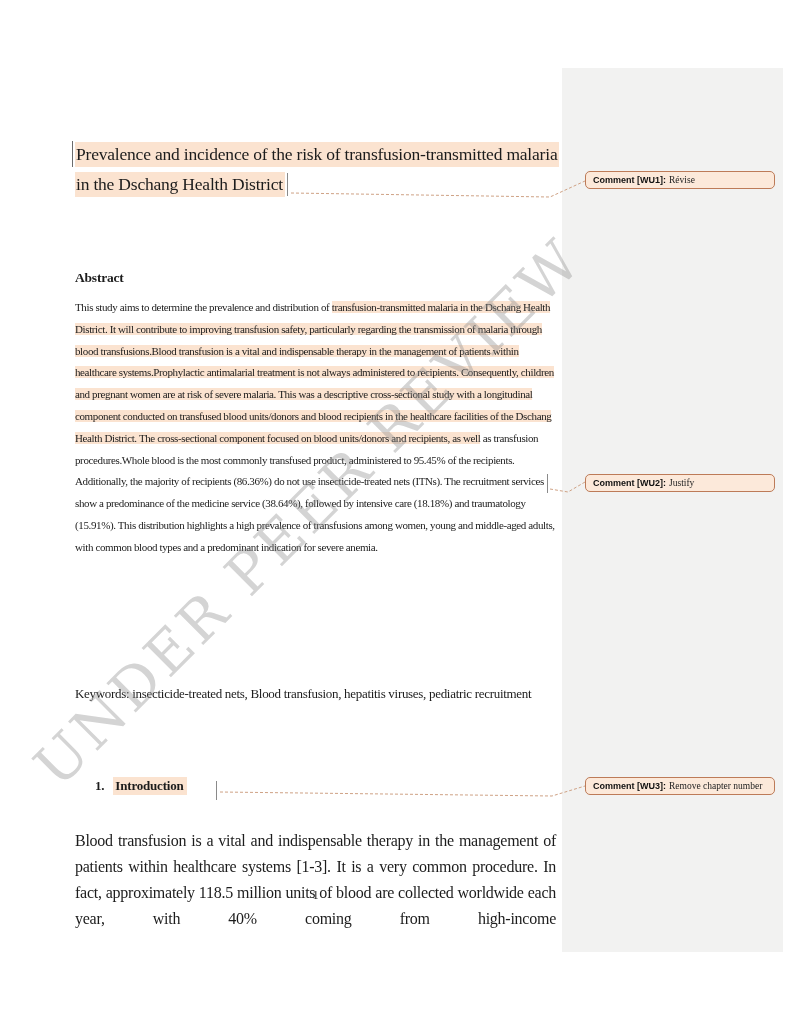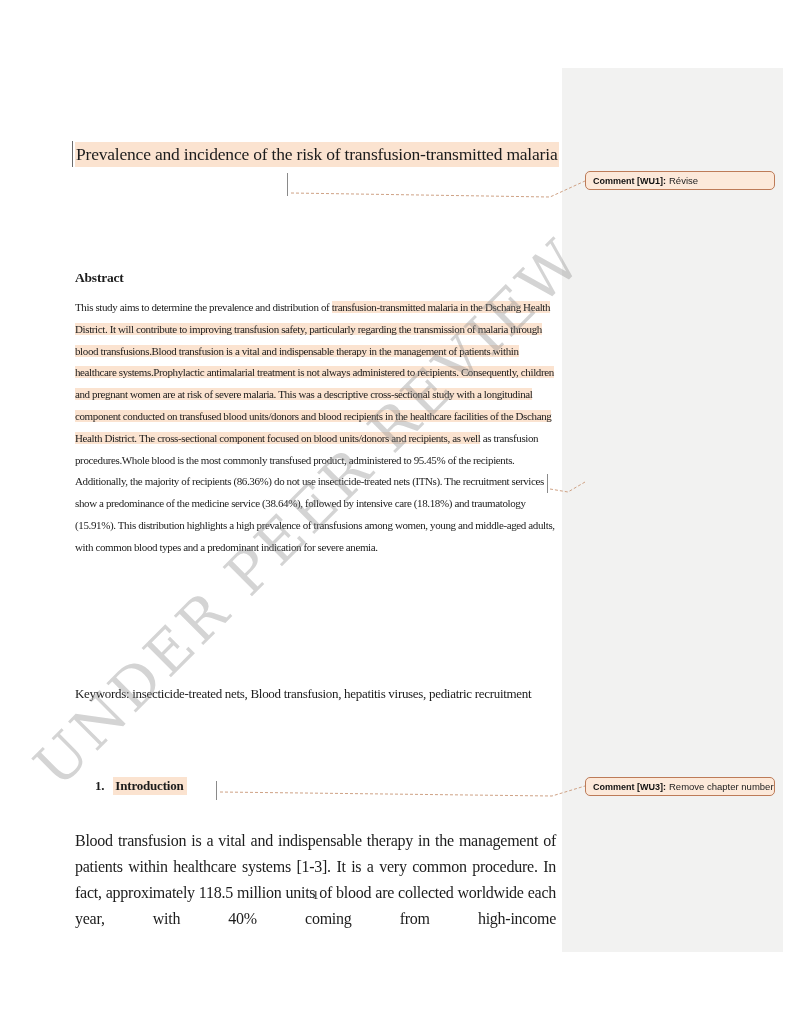--- a/index.html
+++ b/index.html
@@ -74,21 +74,21 @@
     padding:3px 5px 2px 7px;
     font-size:9px;line-height:11px;
     z-index:3;
     white-space:nowrap;overflow:hidden;
   }
   .comment .label{
     font-family:Liberation Sans, sans-serif;
     font-weight:bold;color:#111;
   }
   .comment .text{
-    font-family:Liberation Sans, sans-serif;
+    font-family:Liberation Serif, serif;
     font-size:9.5px;color:#222;margin-left:3px;
   }
   .comment-wu1{top:171px;}
   .comment-wu2{top:474px;}
   .comment-wu3{top:777px;}
   .watermark{
     position:absolute;left:308px;top:512px;
     transform:translate(-50%,-50%) rotate(-45deg);
     font-family:"DejaVu Serif", serif;
     font-size:57px;letter-spacing:4px;white-space:nowrap;
@@ -111,20 +111,21 @@
 
   <div class="content">
 
     <div class="anchor-bar bar-title-left"></div>
     <div class="anchor-bar bar-title-end"></div>
     <div class="anchor-bar bar-abs-end"></div>
     <div class="anchor-bar bar-intro-end"></div>
 
     <div class="title-block">
       <div class="title-line"><span class="hl">Prevalence and incidence of the risk of transfusion-transmitted malaria</span></div>
+      <div class="title-line"><span class="hl">in the Dschang Health District</span></div>
     </div>
 
     <div class="abstract-heading">Abstract</div>
 
     <div class="abstract-body"><span>This study aims to determine the prevalence and distribution of </span><span class="hl">transfusion-transmitted malaria in the Dschang Health District. It will contribute to improving transfusion safety, particularly regarding the transmission of malaria through blood transfusions.Blood transfusion is a vital and indispensable therapy in the management of patients within healthcare systems.Prophylactic antimalarial treatment is not always administered to recipients. Consequently, children and pregnant women are at risk of severe malaria. This was a descriptive cross-sectional study with a longitudinal component conducted on transfused blood units/donors and blood recipients in the healthcare facilities of the Dschang Health District. The cross-sectional component focused on blood units/donors and recipients, as well</span><span> as transfusion procedures.Whole blood is the most commonly transfused product, administered to 95.45% of the recipients. Additionally, the majority of recipients (86.36%) do not use insecticide-treated nets (ITNs). The recruitment services show a predominance of the medicine service (38.64%), followed by intensive care (18.18%) and traumatology (15.91%). This distribution highlights a high prevalence of transfusions among women, young and middle-aged adults, with common blood types and a predominant indication for severe anemia.</span></div>
 
     <div class="keywords">Keywords: insecticide-treated nets, Blood transfusion, hepatitis viruses, pediatric recruitment</div>
 
     <div class="intro-heading">
       <span class="num">1.</span><span class="hl">Introduction</span>
@@ -132,19 +133,22 @@
 
     <div class="intro-body">Blood transfusion is a vital and indispensable therapy in the management of patients within healthcare systems [1-3]. It is a very common procedure. In fact, approximately 118.5 million units of blood are collected worldwide each year, with 40% coming from high-income</div>
 
     <div class="page-number">1</div>
 
   </div>
 
   <div class="comment comment-wu1">
     <span class="label">Comment [WU1]:</span><span class="text">Révise</span>
   </div>
+  <div class="comment comment-wu2">
+    <span class="label">Comment [WU2]:</span><span class="text">Justify</span>
+  </div>
   <div class="comment comment-wu3">
     <span class="label">Comment [WU3]:</span><span class="text">Remove chapter number</span>
   </div>
 
   <div class="watermark">UNDER PEER REVIEW</div>
 
 </div>
 
 </body></html>

